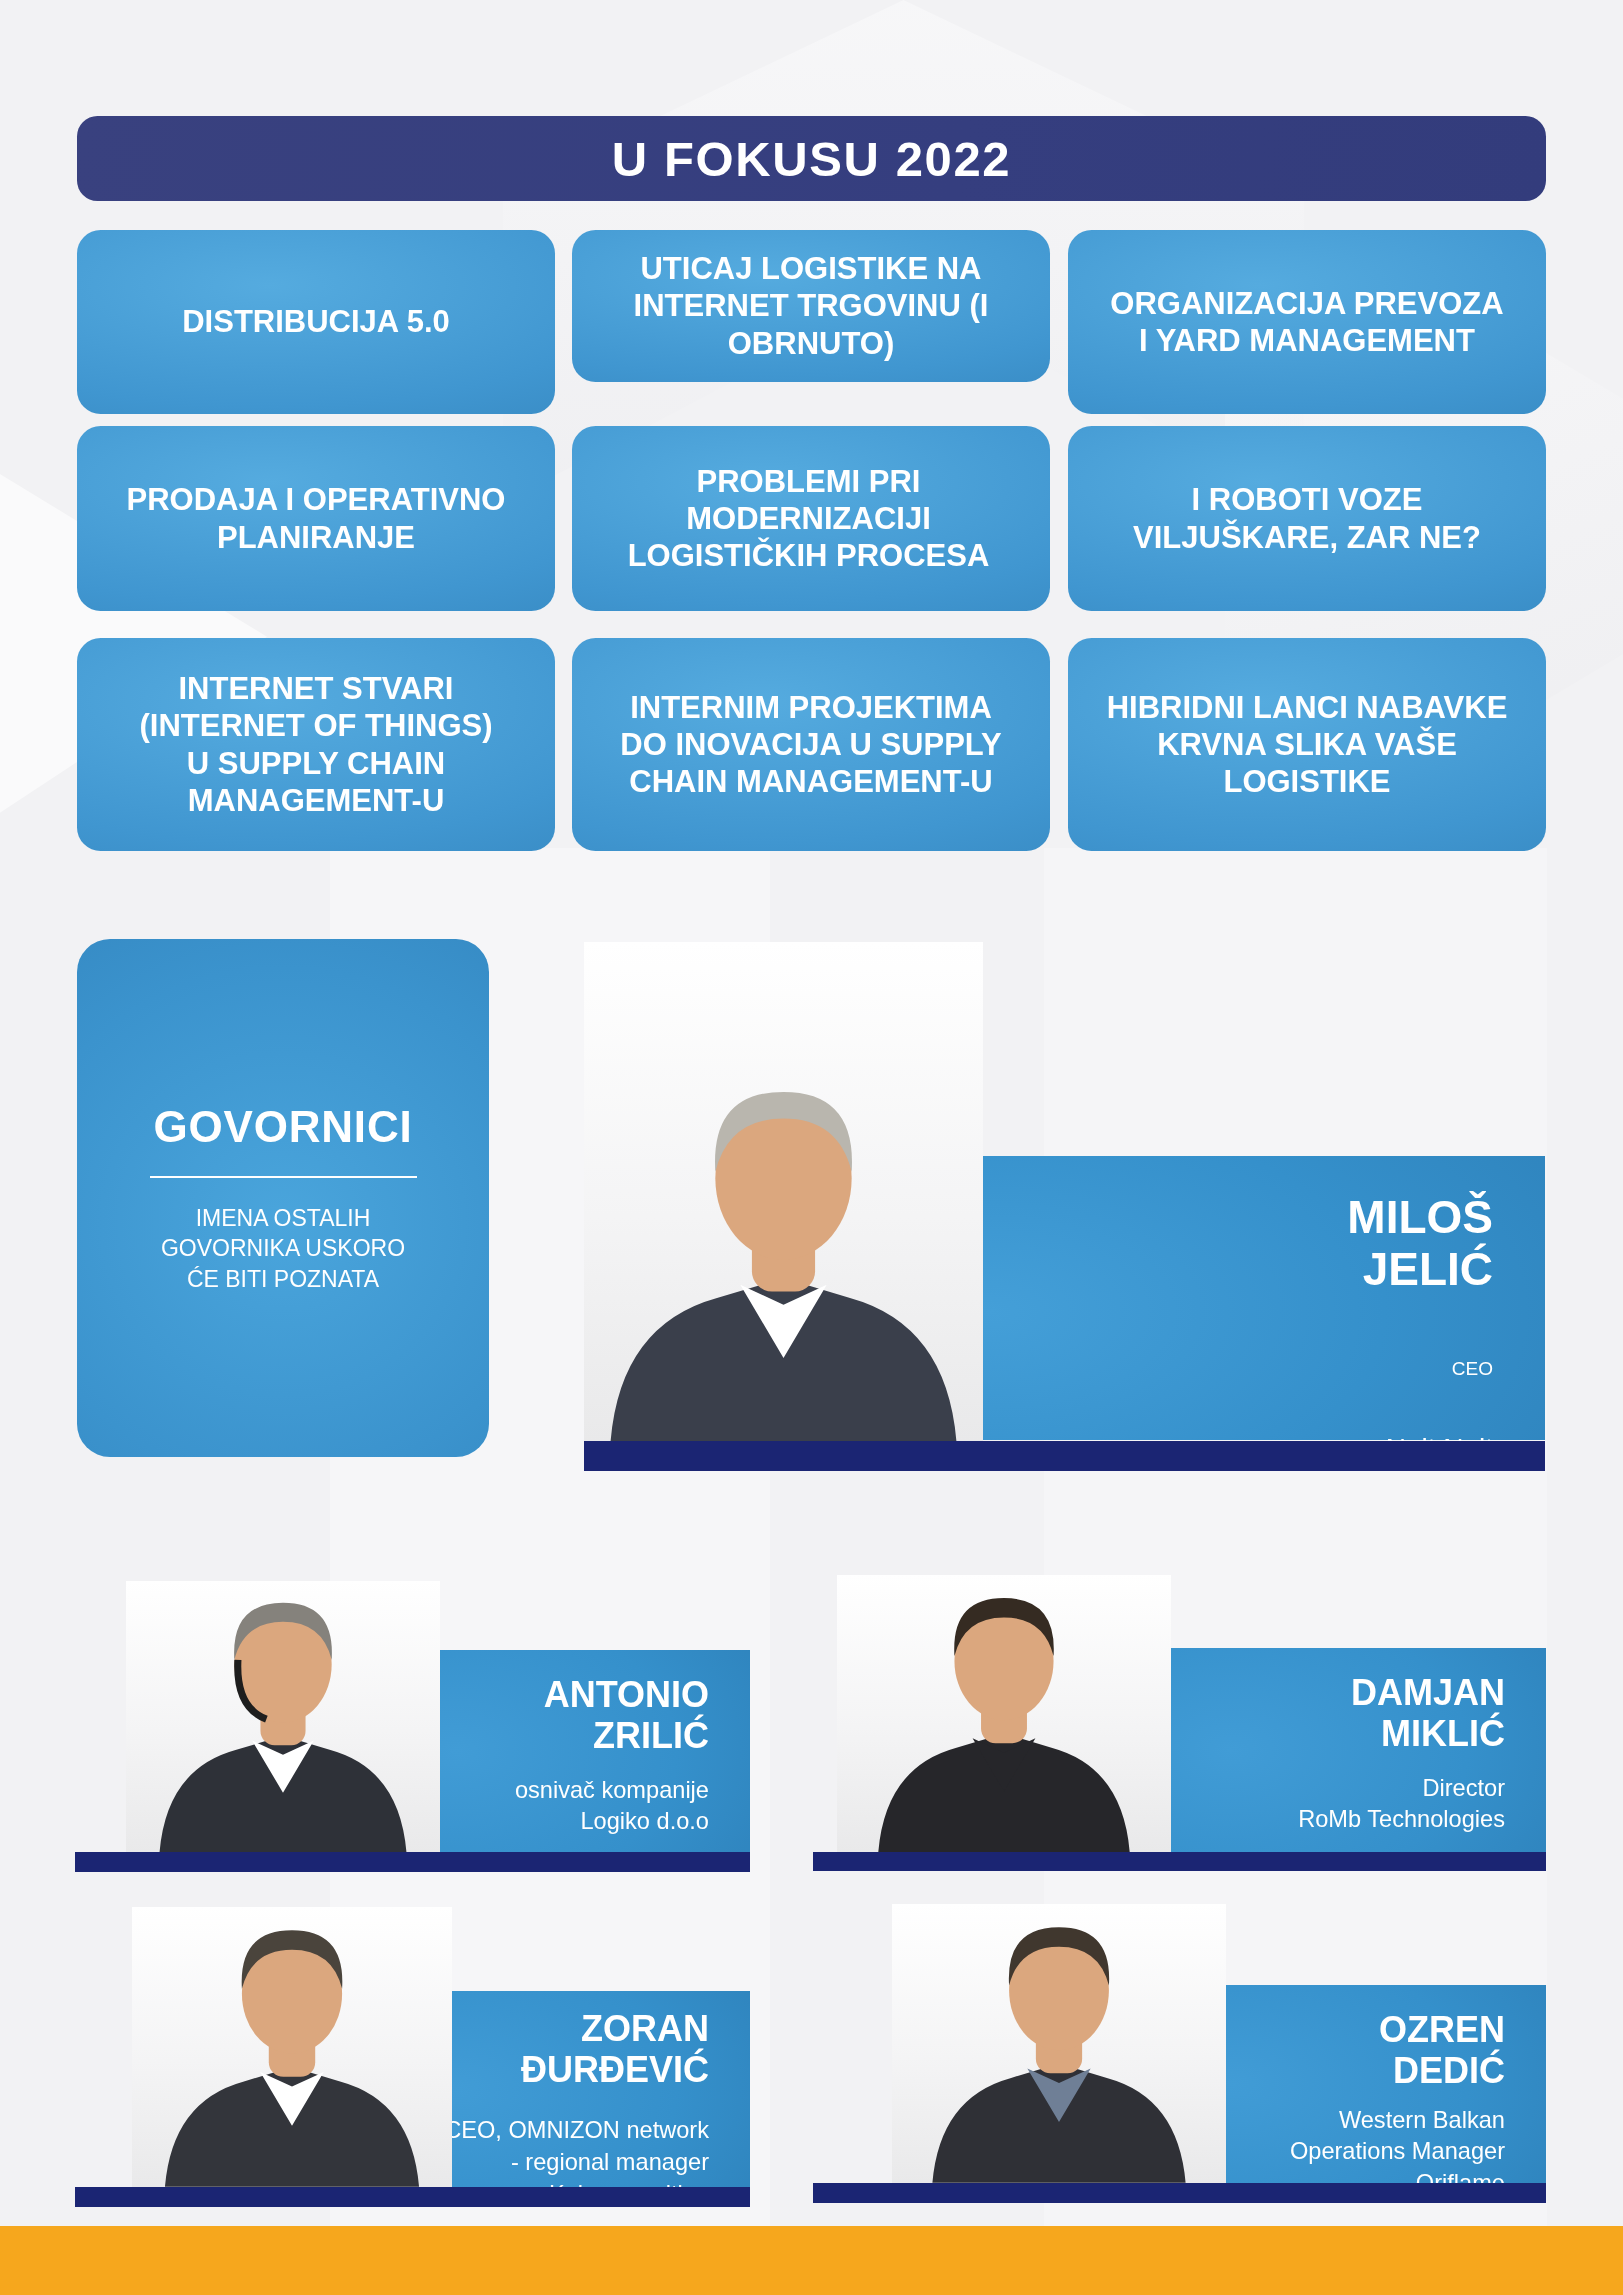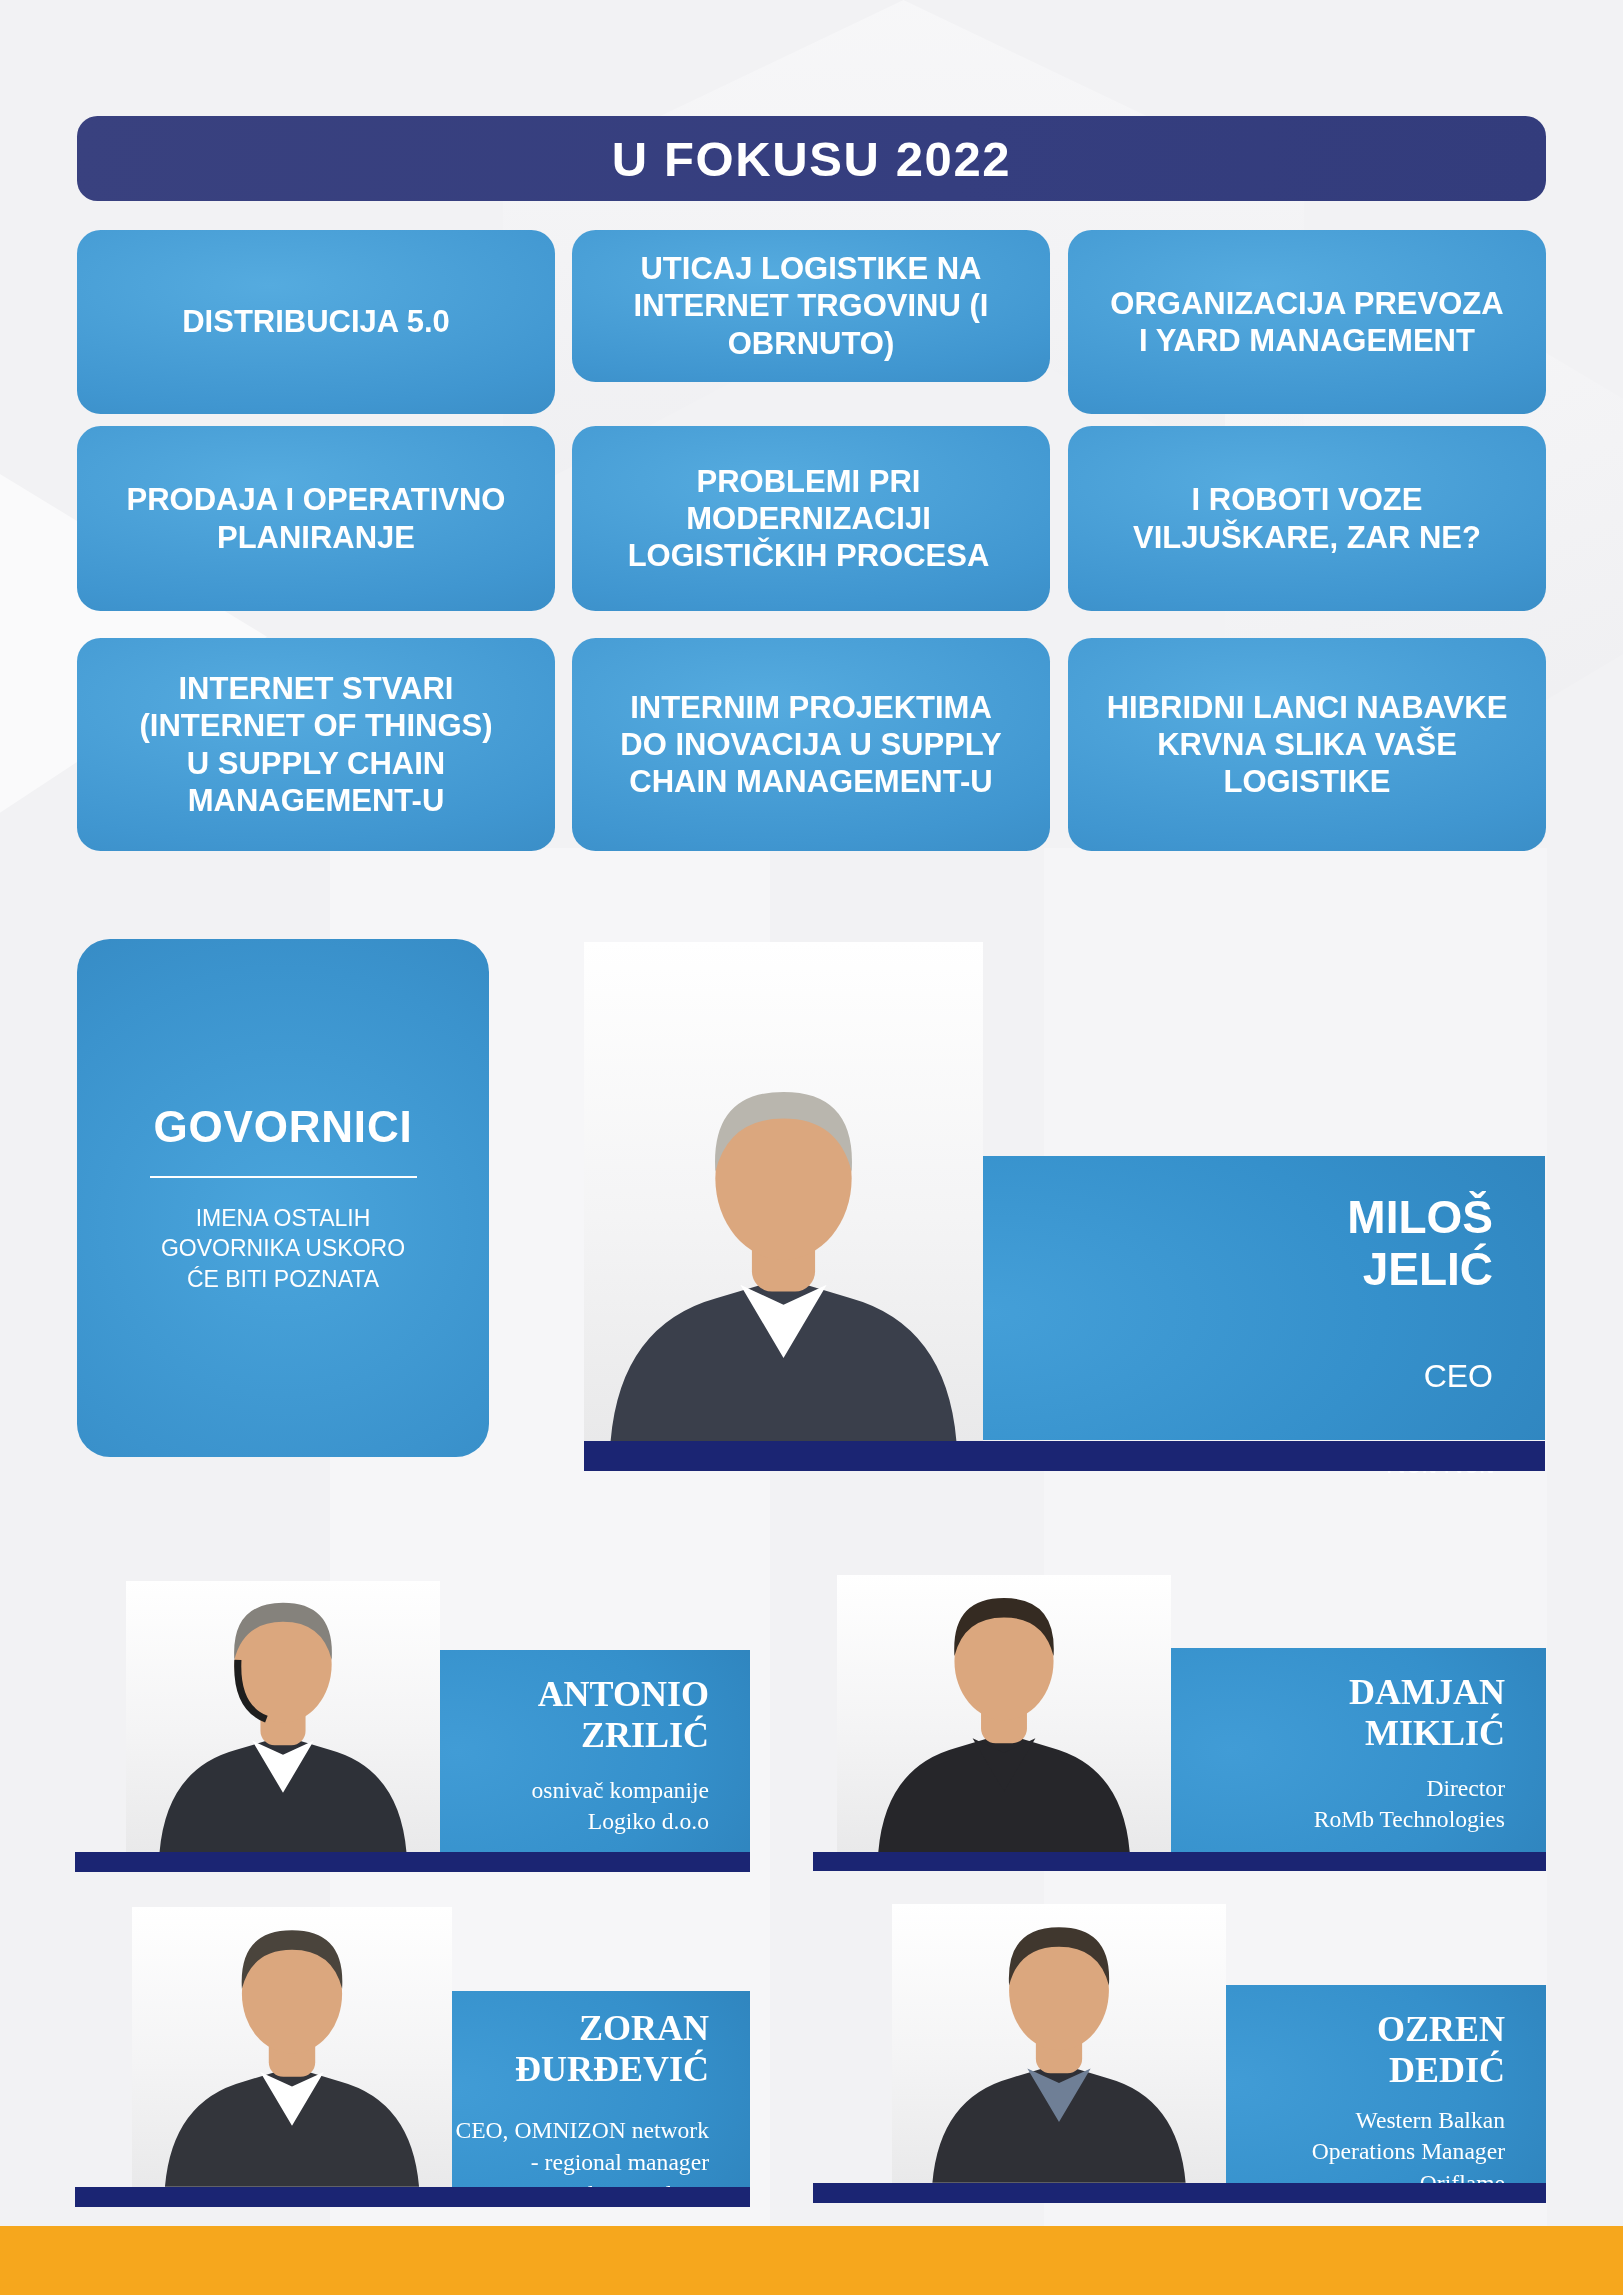--- a/index.html
+++ b/index.html
@@ -65,21 +65,21 @@
 
   
   #featured{left:584px;top:942px;width:961px;height:529px;}
   #featured .f-banner{
     left:0;right:0;top:214px;height:284px;
     background:radial-gradient(75% 130% at 42% 55%, #449fd8 0%, #3590cb 55%, #2e82bb 100%);
     display:flex;flex-direction:column;align-items:flex-end;justify-content:flex-start;
     box-sizing:border-box;padding:36px 52px 0 0;color:#fff;text-align:right;gap:36px;
   }
   #featured .f-name{font-size:46px;font-weight:bold;line-height:1.12;}
-  #featured .f-role{font-size:32px;margin-top:27px;}
+  #featured .f-role{font-size:19px;margin-top:27px;}
   #featured .f-company{font-size:28px;margin-top:17.3px;}
   #featured .f-bar{left:0;top:499px;width:100%;height:30px;background:#1b2573;}
   #featured .photo{left:0;top:0;width:399px;height:499px;}
 
   
   .photo{
     position:absolute;overflow:hidden;
     background:linear-gradient(180deg,#ffffff 0%,#f4f4f5 55%,#e9e9ea 100%);
   }
   .photo svg{position:absolute;bottom:0;left:0;width:100%;height:96%;}
@@ -88,21 +88,21 @@
   .p-body{fill:#3a3f4b;}
   .p-collar{fill:#ffffff;}
   .p-mic{display:none;}
 
   
   .card{position:absolute;}
   .card .banner{
     position:absolute;right:0;
     background:radial-gradient(75% 120% at 40% 50%, #419cd6 0%, #3590cb 60%, #2e82bb 100%);
     display:flex;flex-direction:column;align-items:flex-end;justify-content:flex-start;
-    box-sizing:border-box;color:#fff;text-align:right;padding:23.6px 41px 0 0;font-family:Liberation Serif, serif;
+    box-sizing:border-box;color:#fff;text-align:right;padding:23.6px 41px 0 0;
   }
   .card .c-name{font-size:36px;font-weight:bold;line-height:1.14;}
   .card .c-role{font-size:23.6px;line-height:1.34;margin-top:19px;}
   .card .bar{position:absolute;left:0;width:100%;background:#1b2573;}
 
   #card-antonio{left:75px;top:1575px;width:675px;height:297px;}
   #card-antonio .photo{left:51px;top:5.5px;width:314px;height:272px;}
   #card-antonio .banner{left:185px;top:75px;height:203px;}
   #card-antonio .bar{top:277px;height:19.6px;}
   #card-antonio .p-hair{fill:#85827c;}

